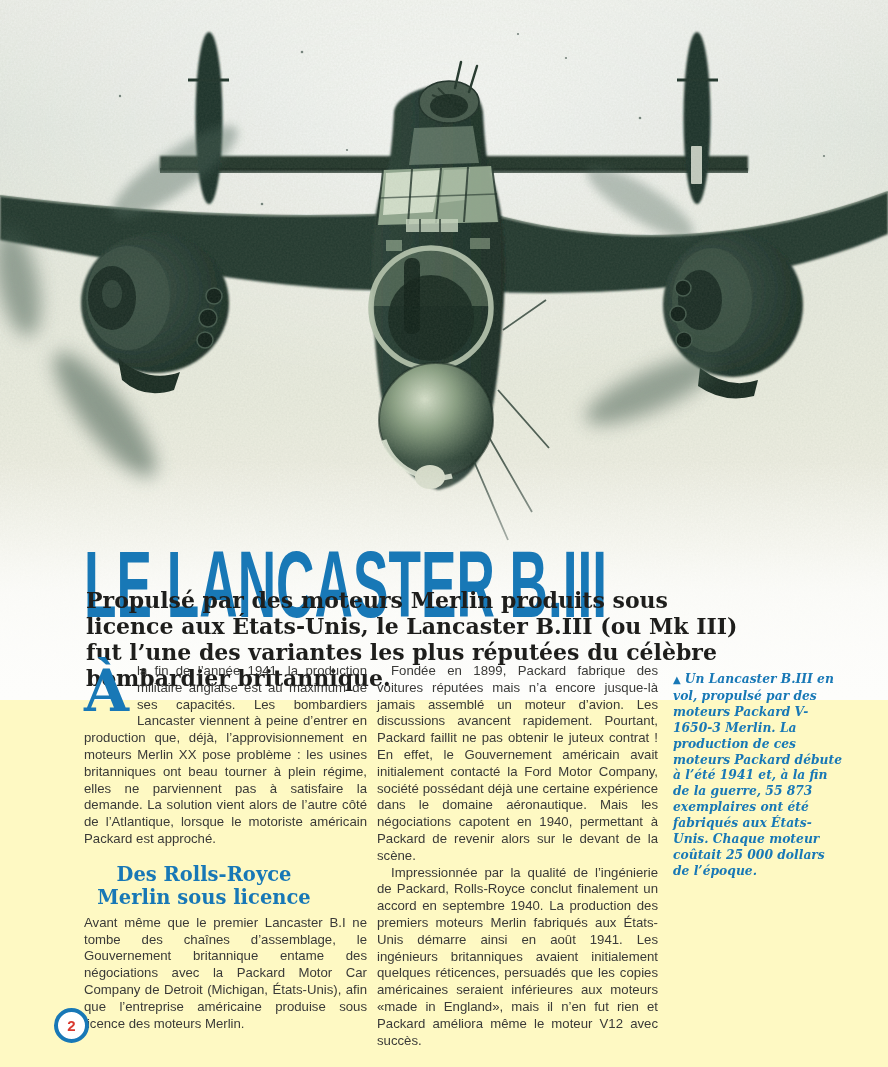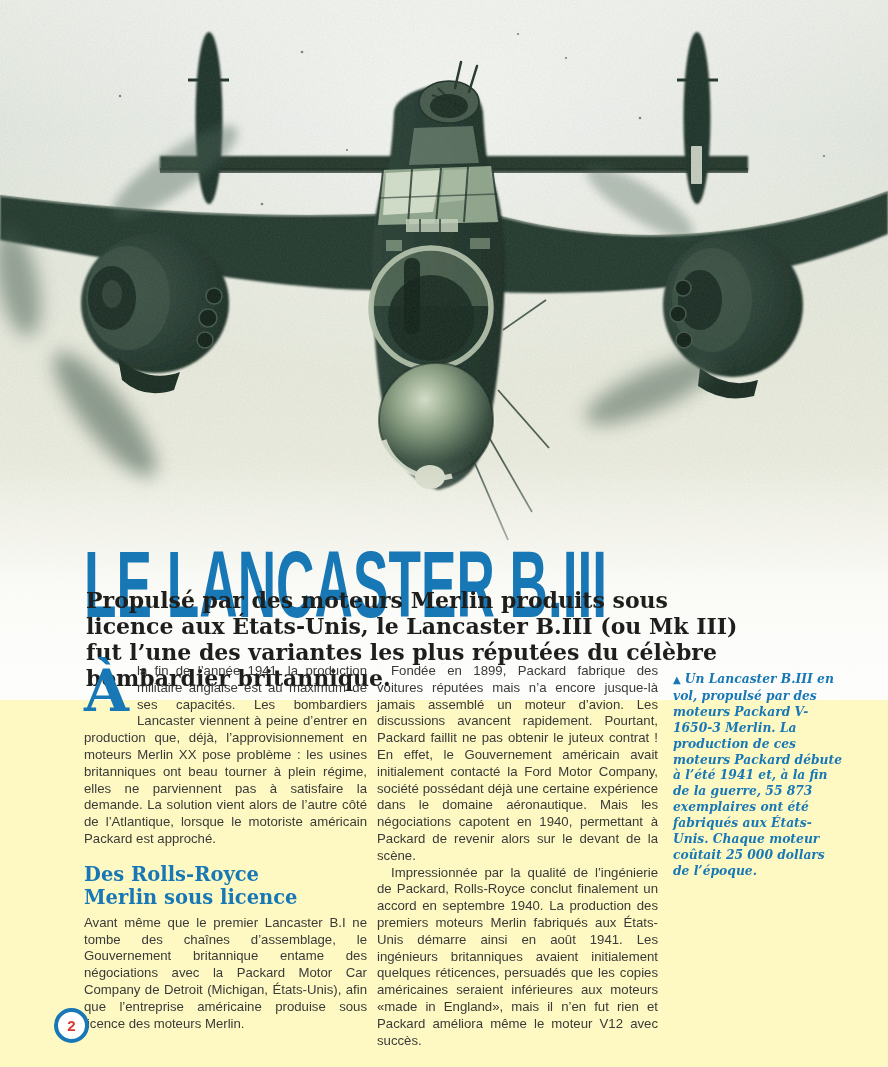--- a/index.html
+++ b/index.html
@@ -13,21 +13,21 @@
         font-family:"DejaVu Serif",serif;font-weight:bold;font-size:22px;line-height:26px;
         color:#1e1e1c;}
   .col{position:absolute;top:663px;z-index:3;font-size:13.2px;line-height:16.8px;color:#3a3a38;
         text-align:justify;}
   .col p{margin:0;}
   .col1{left:84px;width:283px;}
   .col2{left:377px;width:281px;}
   .dropcap{float:left;font-family:"DejaVu Serif",serif;font-weight:bold;font-size:58px;
         line-height:46px;color:#1878b6;margin:5px 8px 0 0;}
   .subhead{font-family:"DejaVu Serif",serif;font-weight:bold;color:#1878b6;font-size:19.5px;
-        line-height:23px;margin:15px 0 6px 0;max-width:240px;text-align:left;}
+        line-height:23px;margin:15px 0 6px 0;max-width:240px;text-align:center;}
   .indent{text-indent:14px;}
   .it{}
   .caption{position:absolute;left:673px;top:671px;width:172px;z-index:3;
         font-family:"DejaVu Serif",serif;font-style:italic;font-weight:bold;
         font-size:12.3px;line-height:15.9px;color:#1878b6;}
   .caption .marker{font-style:normal;font-size:10px;margin-right:4px;}
   .folio{position:absolute;left:54px;top:1008px;width:27px;height:27px;z-index:3;
         border:4px solid #1878b6;border-radius:50%;background:#fff;
         display:flex;align-items:center;justify-content:center;}
   .folio span{color:#d9382e;font-weight:bold;font-size:15px;}

